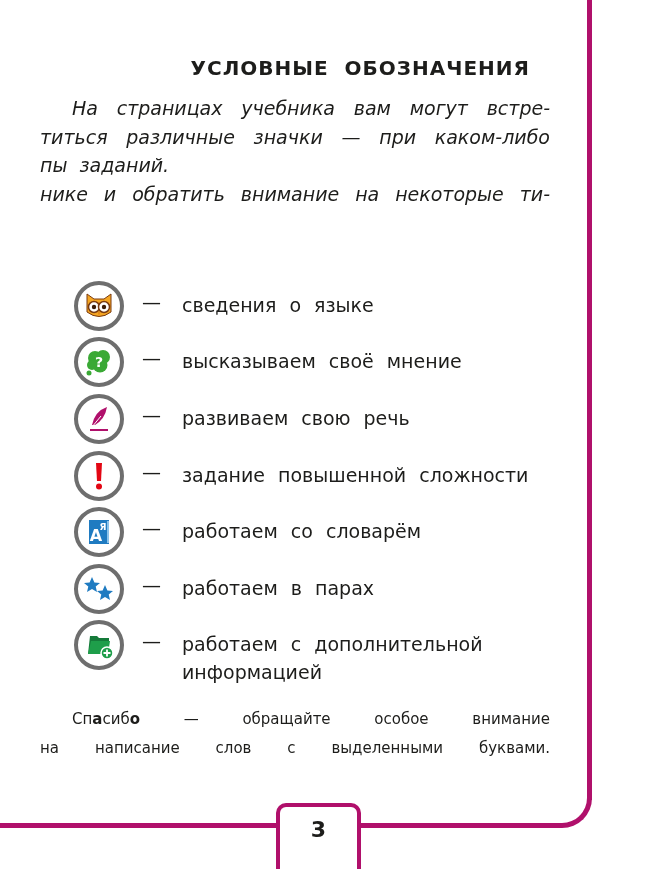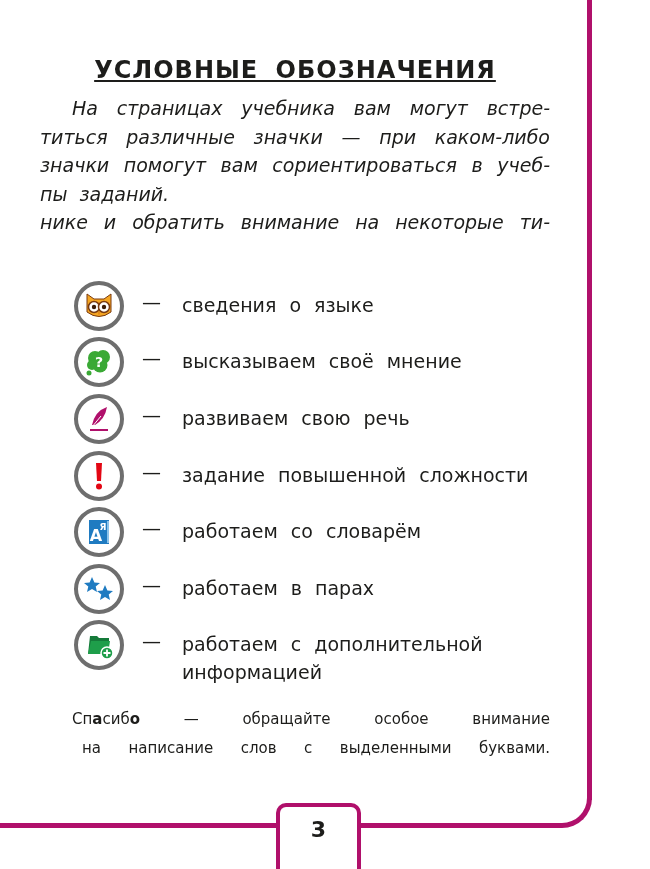--- a/index.html
+++ b/index.html
@@ -9,56 +9,55 @@
   .frame-corner { position:absolute; left:560px; top:796px; width:27px; height:27px;
                   border-right:5px solid #b0106b; border-bottom:5px solid #b0106b;
                   border-bottom-right-radius:30px; }
   .frame-bottom-left { position:absolute; left:0; top:823px; width:278px; height:5px; background:#b0106b; }
   .frame-bottom-right { position:absolute; left:355px; top:823px; width:207px; height:5px; background:#b0106b; }
   .page-box { position:absolute; left:276px; top:803px; width:77px; height:80px;
               border:4px solid #b0106b; border-bottom:none; border-radius:10px 10px 0 0; background:#fff;
               text-align:center; }
   .page-num { display:block; margin-top:10px; font-weight:bold; font-size:22px; color:#1d1d1b; }
 
-  .title { position:absolute; left:60px; top:56px; width:470px; text-align:center; font-weight:bold;
-           font-size:24px; letter-spacing:1px; word-spacing:8px;text-decoration:underline; }
+  .title { position:absolute; left:60px; top:56px; width:470px; text-align:right; font-weight:bold;
+           font-size:20px; letter-spacing:1px; word-spacing:8px; }
   .intro { position:absolute; left:72px; top:94px; width:478px; font-size:19px; line-height:28.5px;
            text-align:justify; text-align-last:justify; word-spacing:6px;font-style:italic; }
   .intro .line { display:block; }
   .intro .line.first { text-indent:0; }
   .intro .line.last { text-align-last:left; }
 
   .legend-row { position:absolute; left:74px; height:50px; }
   .legend-icon { position:absolute; left:0; top:0; width:42px; height:42px; border:4px solid #6e6e6e;
                  border-radius:50%; background:#fff; display:flex; align-items:center; justify-content:center; }
   .legend-dash { position:absolute; left:68px; top:10px; font-size:19px; }
   .legend-text { position:absolute; left:108px; top:10px; font-size:19px; word-spacing:7px; white-space:nowrap; line-height:28px;text-align:center; }
 
   .outro { position:absolute; left:40px; top:705px; width:510px; font-size:15px; line-height:29px; word-spacing:7px; }
   .outro .l1 { display:block; padding-left:32px; text-align:justify; text-align-last:justify; }
-  .outro .l2 { display:block; text-align:justify; text-align-last:justify;margin-left:42px; }
+  .outro .l2 { display:block; text-align:justify; text-align-last:justify; }
   .outro b { font-weight:bold; }
 </style>
 </head>
 <body>
 
 <div class="frame-right"></div>
 <div class="frame-corner"></div>
 <div class="frame-bottom-left"></div>
 <div class="frame-bottom-right"></div>
 <div class="page-box">
   <span class="page-num">3</span>
 </div>
 
 <div class="title">УСЛОВНЫЕ ОБОЗНАЧЕНИЯ</div>
 
 <div class="intro">
   <span class="line first" style="padding-left:0">На страницах учебника вам могут встре-</span>
   <span class="line" style="margin-left:-32px">титься различные значки — при каком-либо</span>
-  <span class="line" style="margin-left:-32px">значки помогут вам сориентироваться в учеб-</span>
   <span class="line last" style="margin-left:-32px">пы заданий.</span>
   <span class="line" style="margin-left:-32px">нике и обратить внимание на некоторые ти-</span>
 </div>
 
 <div class="legend-row" style="top:281px">
   <div class="legend-icon">
     <svg width="32" height="32" viewBox="0 0 32 32">
       <path d="M4 4 L11 9 L21 9 L28 4 L28 22 Q16 31 4 22 Z" fill="#f5a623" stroke="#7a3b10" stroke-width="1"></path>
       <circle cx="11" cy="17" r="5.5" fill="#fff" stroke="#7a3b10" stroke-width="1.5"></circle>
       <circle cx="21" cy="17" r="5.5" fill="#fff" stroke="#7a3b10" stroke-width="1.5"></circle>

